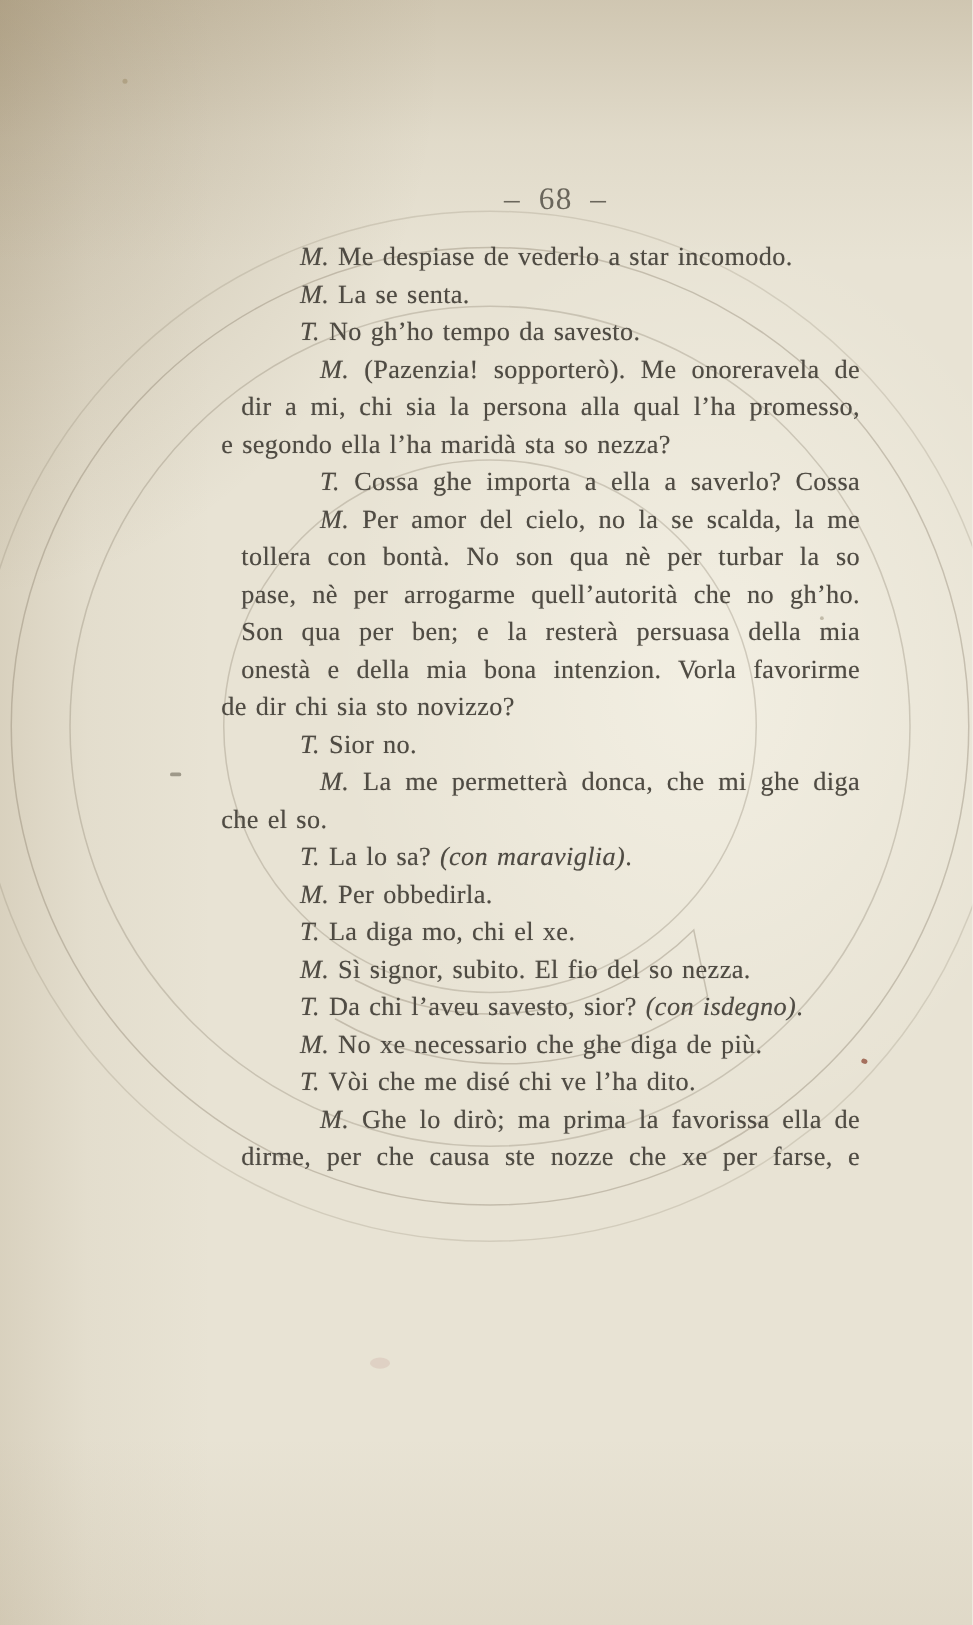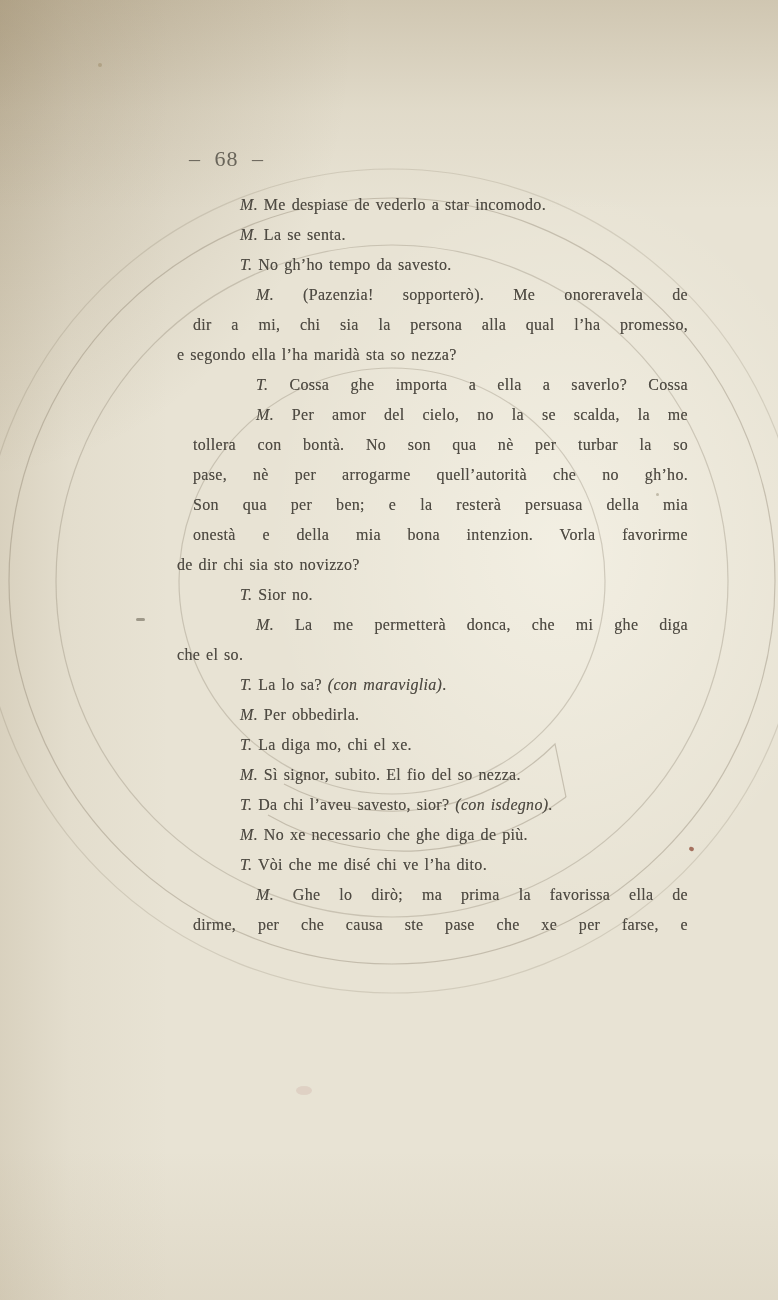--- a/index.html
+++ b/index.html
@@ -13,26 +13,26 @@
       radial-gradient(ellipse 560px 640px at -40px 30px, rgba(118,96,60,.30), rgba(118,96,60,0) 70%),
       linear-gradient(to bottom, rgba(138,116,78,.26), rgba(138,116,78,.08) 110px, rgba(138,116,78,0) 210px),
       linear-gradient(to right, rgba(138,116,78,.16), rgba(138,116,78,.05) 70px, rgba(138,116,78,0) 170px),
       linear-gradient(to top, rgba(150,128,92,.10), rgba(150,128,92,0) 150px),
       radial-gradient(ellipse 420px 520px at 72% 42%, rgba(255,253,244,.45), rgba(255,253,244,0) 70%),
       var(--paper,#e8e3d4);
   }
   .stamp{position:absolute;left:0;top:0;pointer-events:none;}
   .page-number{
     position:absolute;left:177px;top:146px;width:511px;padding-left:12px;
-    text-align:left;font-size:22px;letter-spacing:1px;word-spacing:7px;
+    text-align:center;font-size:25px;letter-spacing:1px;word-spacing:7px;
     color:var(--page-number-ink,#5d594f);opacity:.9;
   }
   .text-block{position:absolute;left:177px;top:190px;width:511px;}
   .line{
-    height:30px;line-height:30px;font-size:16px;
+    height:30px;line-height:30px;font-size:21px;
     letter-spacing:.3px;word-spacing:1.6px;
     color:var(--ink,#4f4b43);
     text-shadow:0 0 .6px rgba(79,75,67,.55);
   }
   .line.indent{padding-left:63px;}
   .line.just{text-align:justify;text-align-last:justify;margin-left:16px;}
   .it{font-style:italic;}
   .speck{position:absolute;border-radius:50%;pointer-events:none;}
   .speck.red{left:689px;top:847px;width:5px;height:4px;background:var(--red-speck,#8d4a35);opacity:.75;transform:rotate(20deg);}
   .speck.dash{left:136px;top:618px;width:9px;height:3px;background:#55503f;opacity:.5;border-radius:2px;}
@@ -76,21 +76,21 @@
       <div class="line indent just"><span class="it">M.</span><span> La me permetterà donca, che mi ghe diga</span></div>
       <div class="line"><span>che el so.</span></div>
       <div class="line indent"><span class="it">T.</span><span> La lo sa? </span><span class="it">(con maraviglia)</span><span>.</span></div>
       <div class="line indent"><span class="it">M.</span><span> Per obbedirla.</span></div>
       <div class="line indent"><span class="it">T.</span><span> La diga mo, chi el xe.</span></div>
       <div class="line indent"><span class="it">M.</span><span> Sì signor, subito. El fio del so nezza.</span></div>
       <div class="line indent"><span class="it">T.</span><span> Da chi l’aveu savesto, sior? </span><span class="it">(con isdegno)</span><span>.</span></div>
       <div class="line indent"><span class="it">M.</span><span> No xe necessario che ghe diga de più.</span></div>
       <div class="line indent"><span class="it">T.</span><span> Vòi che me disé chi ve l’ha dito.</span></div>
       <div class="line indent just"><span class="it">M.</span><span> Ghe lo dirò; ma prima la favorissa ella de</span></div>
-      <div class="line just"><span>dirme, per che causa ste pase che xe per farse, e</span></div>
+      <div class="line just"><span>dirme, per che causa ste nozze che xe per farse, e</span></div>
     </div>
 
   <div class="speck red"></div>
   <div class="speck dash"></div>
   <div class="speck dot1"></div>
   <div class="speck dot2"></div>
   <div class="speck smudge"></div>
 </div>
 
 </body></html>

